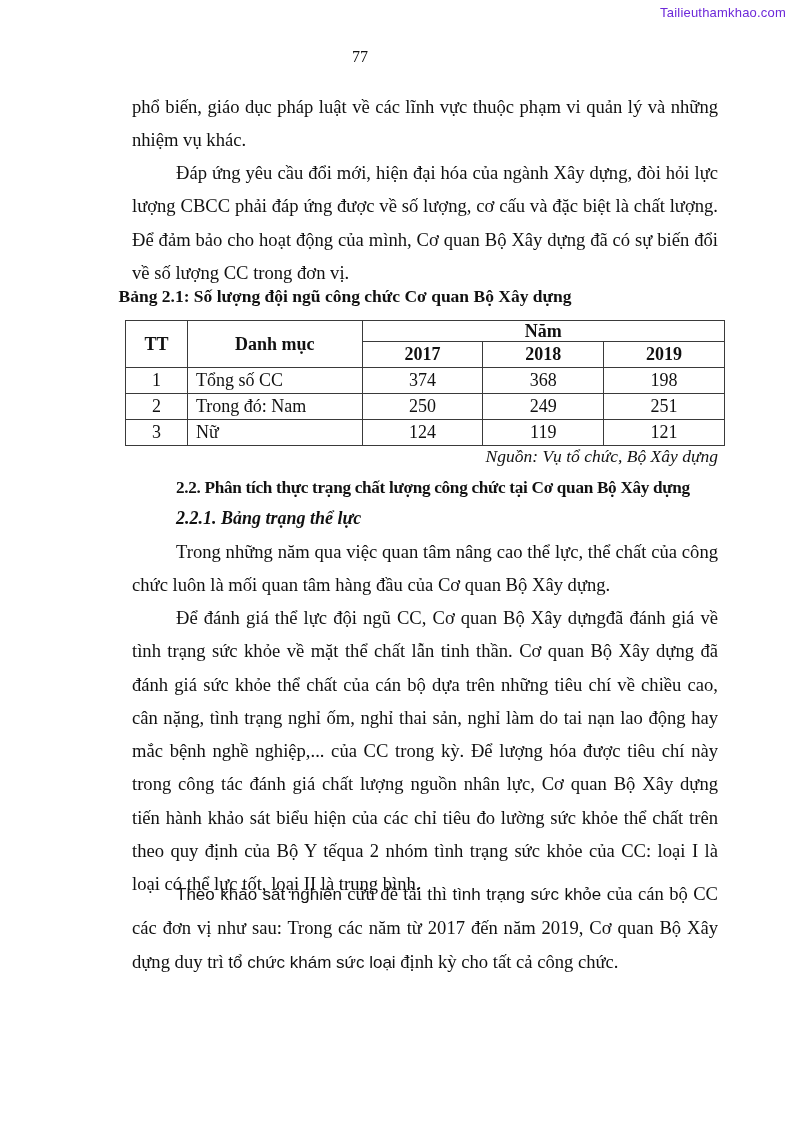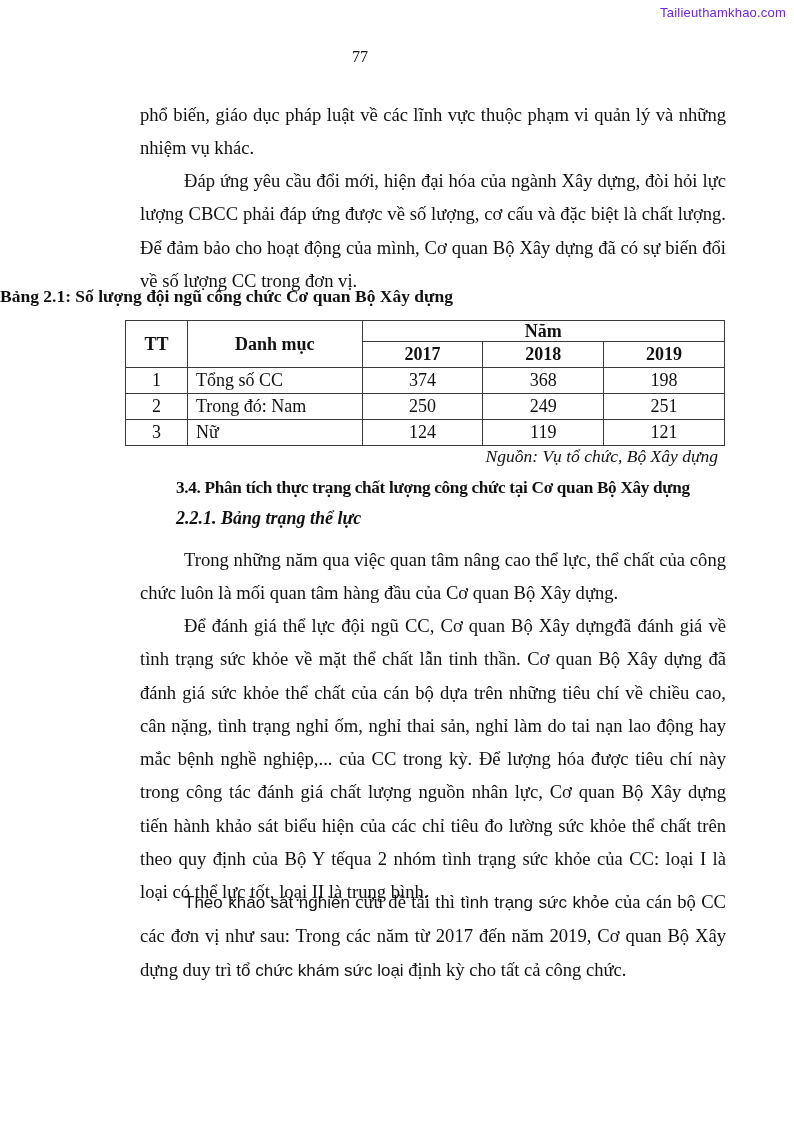--- a/index.html
+++ b/index.html
@@ -13,26 +13,26 @@
       font-family: "Liberation Sans", "DejaVu Sans", sans-serif;
       font-size: 13px; color: #6d28d9; letter-spacing: 0.2px;
     }
     .page-number {
       position: absolute; top: 48px; left: 0; width: 720px;
       text-align: center; font-size: 16px;
     }
     .para {
       position: absolute; left: 132px; width: 586px;
       font-size: 18.6px; line-height: 33.3px; text-align: justify;
-      margin: 8px;
+      margin: 0;
     }
     .indent { text-indent: 44px; }
     .caption {
       position: absolute; left: 0; width: 690px; top: 286px;
-      text-align: left; font-weight: bold; font-size: 17.5px;
+      text-align: center; font-weight: bold; font-size: 17.5px;
     }
     table.data-table {
       position: absolute; left: 125px; top: 320px; width: 600px;
       border-collapse: collapse; font-size: 18px;
     }
     table.data-table td, table.data-table th {
       border: 1px solid #3a3a3a; padding: 0; height: 25px;
     }
     table.data-table th { font-weight: bold; text-align: center; }
     .col-tt { width: 62px; }
@@ -103,19 +103,19 @@
     <td class="name">Nữ</td>
     <td class="num">124</td>
     <td class="num">119</td>
     <td class="num">121</td>
   </tr>
 </tbody>
   </table>
 
 <div class="source">Nguồn: Vụ tổ chức, Bộ Xây dựng</div>
 
-<div class="heading-2">3.4. Phân tích thực trạng chất lượng công chức tại Cơ quan Bộ Xây dựng</div>
+<div class="heading-2">2.2. Phân tích thực trạng chất lượng công chức tại Cơ quan Bộ Xây dựng</div>
 <div class="heading-3">2.2.1. Bảng trạng thể lực</div>
 
 <p class="para indent" style="top:535px;">Trong những năm qua việc quan tâm nâng cao thể lực, thể chất của công chức luôn là mối quan tâm hàng đầu của Cơ quan Bộ Xây dựng.</p>
 <p class="para indent" style="top:601px;">Để đánh giá thể lực đội ngũ CC, Cơ quan Bộ Xây dựngđã đánh giá về tình trạng sức khỏe về mặt thể chất lẫn tinh thần. Cơ quan Bộ Xây dựng đã đánh giá sức khỏe thể chất của cán bộ dựa trên những tiêu chí về chiều cao, cân nặng, tình trạng nghỉ ốm, nghỉ thai sản, nghỉ làm do tai nạn lao động hay mắc bệnh nghề nghiệp,... của CC trong kỳ. Để lượng hóa được tiêu chí này trong công tác đánh giá chất lượng nguồn nhân lực, Cơ quan Bộ Xây dựng tiến hành khảo sát biểu hiện của các chỉ tiêu đo lường sức khỏe thể chất trên theo quy định của  Bộ Y tếqua 2 nhóm tình trạng sức khỏe của CC: loại I là loại có thể lực tốt, loại II là trung bình.</p>
 
 <p class="para indent" style="top:877px;"><span class="sans-mix">Theo khảo sát nghiên</span><span> cứu đề tài thì </span><span class="sans-mix">tình trạng sức khỏe</span><span> của cán bộ CC các đơn vị như sau: Trong các năm từ 2017 đến năm 2019, Cơ quan Bộ Xây dựng duy trì </span><span class="sans-mix">tổ chức khám sức loại</span><span> định kỳ cho tất cả công chức.</span></p>
 
 </body></html>

